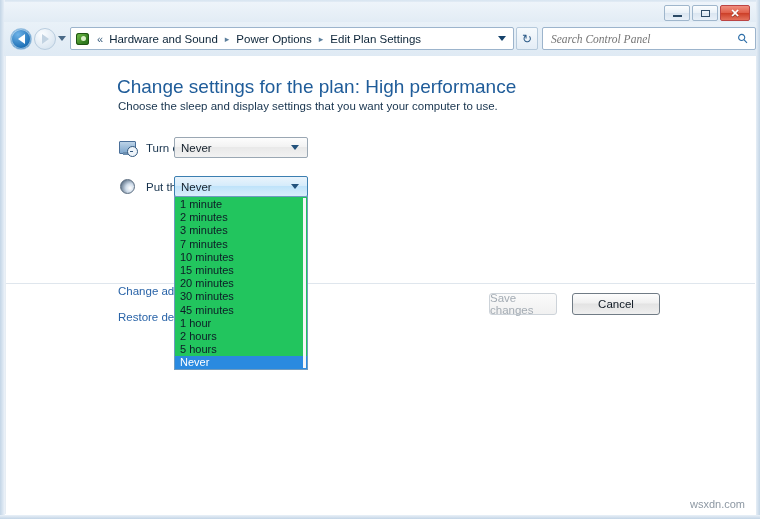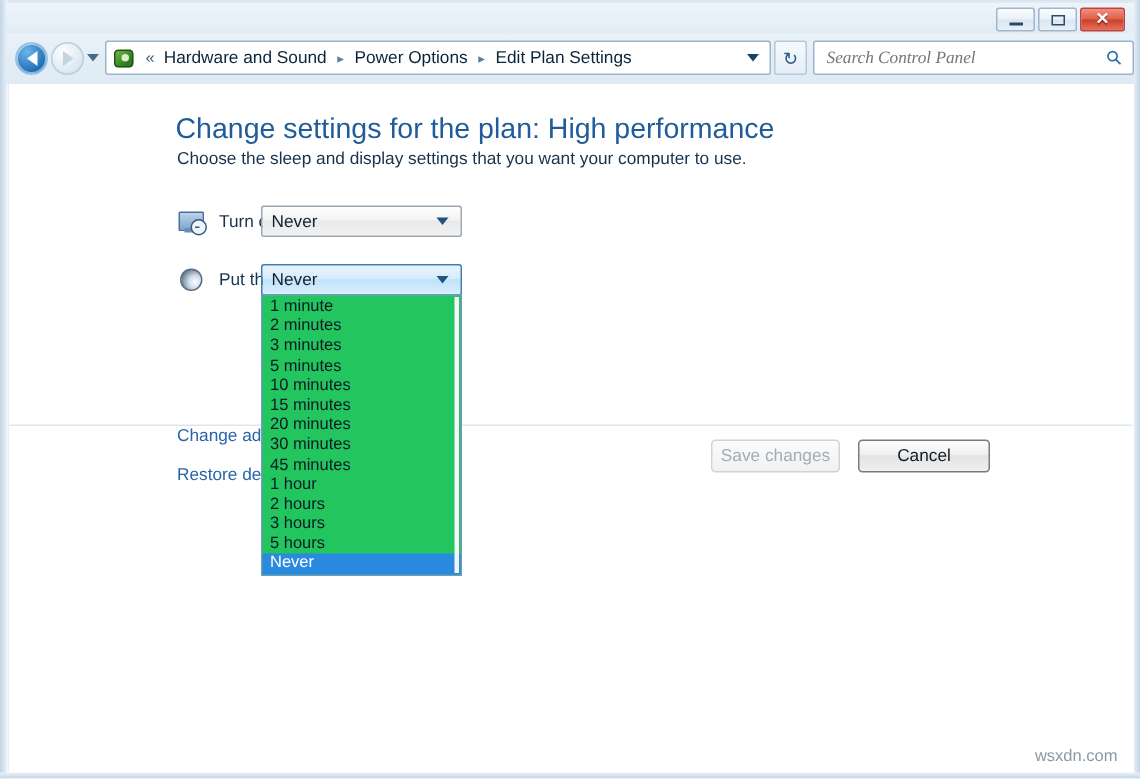--- a/index.html
+++ b/index.html
@@ -427,22 +427,22 @@
     top: 237px;
     height: 22px;
     border-radius: 3px;
     box-sizing: border-box;
     font-size: 11.5px;
     display: flex;
     align-items: center;
     justify-content: center;
   }
   .btn-save {
-    left: 469px;
-    width: 86px;
+    left: 484px;
+    width: 68px;
     border: 1px solid #cdd3d9;
     background: linear-gradient(to bottom, #fbfbfb, #f1f1f1);
     color: #a4acb4;
   }
   .btn-cancel {
     left: 567px;
     width: 88px;
     border: 1px solid #707b85;
     background: linear-gradient(to bottom, #fdfdfd 0%, #f0f0f0 45%, #e3e3e3 50%, #efefef 100%);
     color: #101a24;
@@ -550,28 +550,27 @@
 
     <div class="hr"></div>
     <div class="btn btn-save">Save changes</div>
     <div class="btn btn-cancel">Cancel</div>
 
     <div class="dropdown">
       <div class="dd-scroll"></div>
     <div class="dd-item">1 minute</div>
         <div class="dd-item">2 minutes</div>
         <div class="dd-item">3 minutes</div>
-        <div class="dd-item">5 minutes</div>
+        <div class="dd-item">7 minutes</div>
         <div class="dd-item">10 minutes</div>
         <div class="dd-item">15 minutes</div>
         <div class="dd-item">20 minutes</div>
         <div class="dd-item">30 minutes</div>
         <div class="dd-item">45 minutes</div>
         <div class="dd-item">1 hour</div>
         <div class="dd-item">2 hours</div>
-        <div class="dd-item">3 hours</div>
         <div class="dd-item">5 hours</div>
         <div class="dd-item selected">Never</div>
       </div>
 
     <div class="watermark">wsxdn.com</div>
   </div>
 </div>
 
 </body></html>

